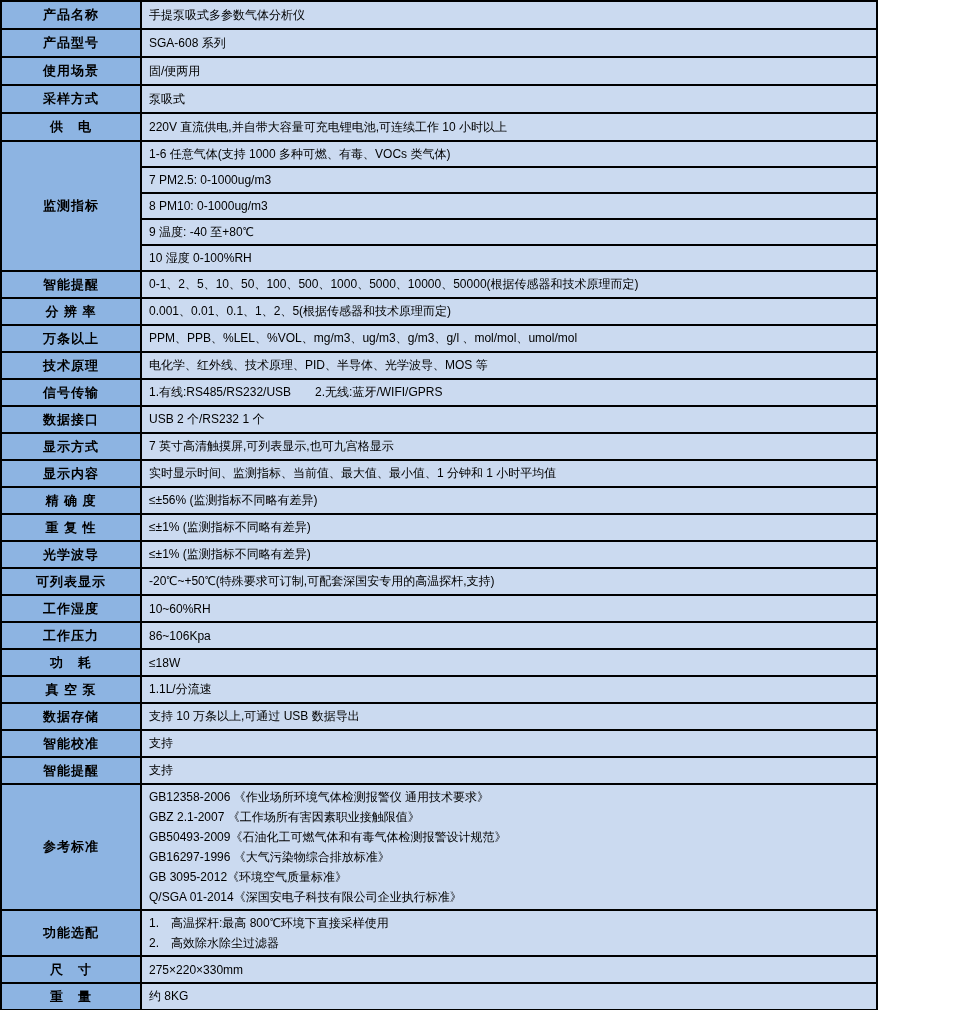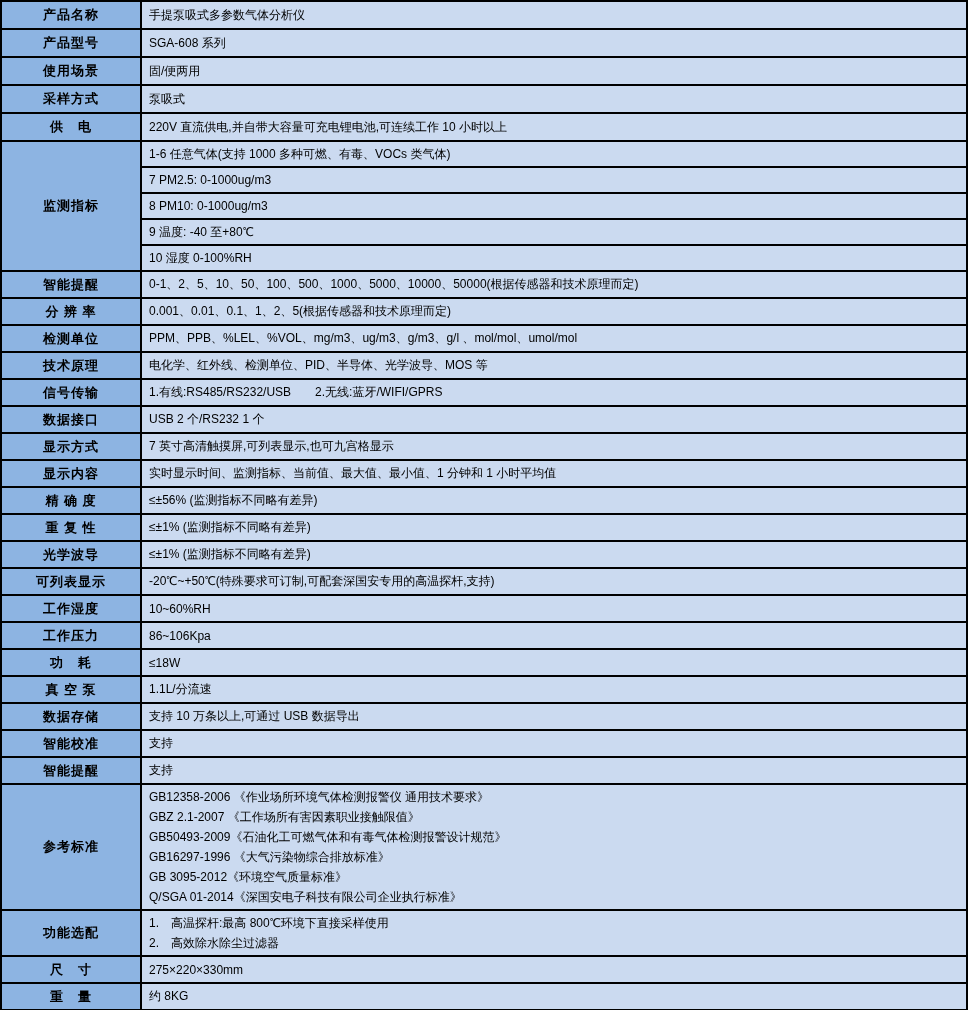--- a/index.html
+++ b/index.html
@@ -1,18 +1,18 @@
 <!DOCTYPE html>
 <html><head>
 <meta charset="utf-8">
 <style>
   html, body { margin: 0; padding: 0; background: #ffffff; }
   body { width: 968px; }
   .spec-table {
-    width: 968px;
+    width: 878px;
     border-collapse: collapse;
     table-layout: fixed;
     font-family: "Liberation Sans", sans-serif;
     color: #000000;
   }
   .spec-table td {
     border: 2px solid #000000;
     overflow: hidden;
     vertical-align: middle;
   }
@@ -83,26 +83,26 @@
 
     <tr class="r-std">
       <td class="lbl">智能提醒</td>
       <td class="val">0-1、2、5、10、50、100、500、1000、5000、10000、50000(根据传感器和技术原理而定)</td>
     </tr>
     <tr class="r-std">
       <td class="lbl">分 辨 率</td>
       <td class="val">0.001、0.01、0.1、1、2、5(根据传感器和技术原理而定)</td>
     </tr>
     <tr class="r-std">
-      <td class="lbl">检测单位</td>
+      <td class="lbl">万条以上</td>
       <td class="val">PPM、PPB、%LEL、%VOL、mg/m3、ug/m3、g/m3、g/l 、mol/mol、umol/mol</td>
     </tr>
     <tr class="r-std">
       <td class="lbl">技术原理</td>
-      <td class="val">电化学、红外线、检测单位、PID、半导体、光学波导、MOS 等</td>
+      <td class="val">电化学、红外线、技术原理、PID、半导体、光学波导、MOS 等</td>
     </tr>
     <tr class="r-std">
       <td class="lbl">信号传输</td>
       <td class="val">1.有线:RS485/RS232/USB　　2.无线:蓝牙/WIFI/GPRS</td>
     </tr>
     <tr class="r-std">
       <td class="lbl">数据接口</td>
       <td class="val">USB 2 个/RS232 1 个</td>
     </tr>
     <tr class="r-std">

